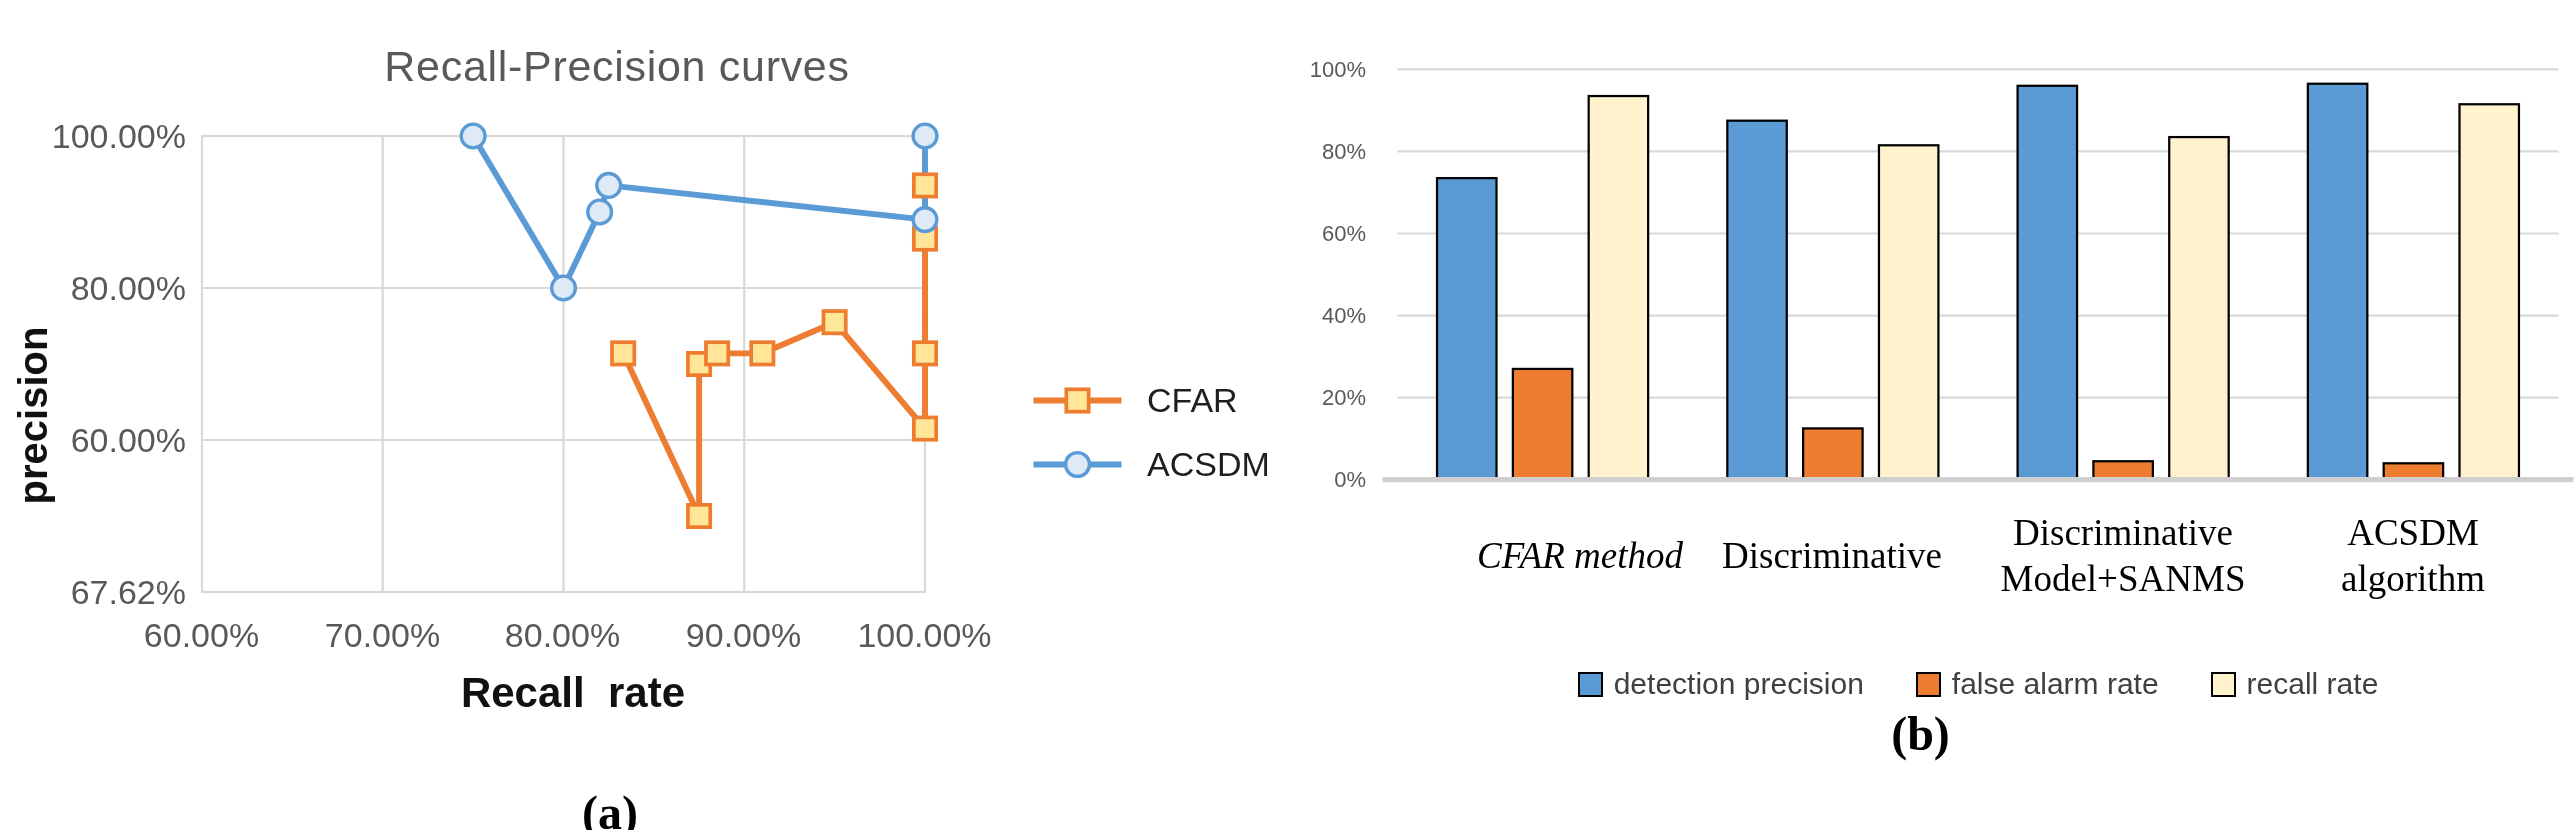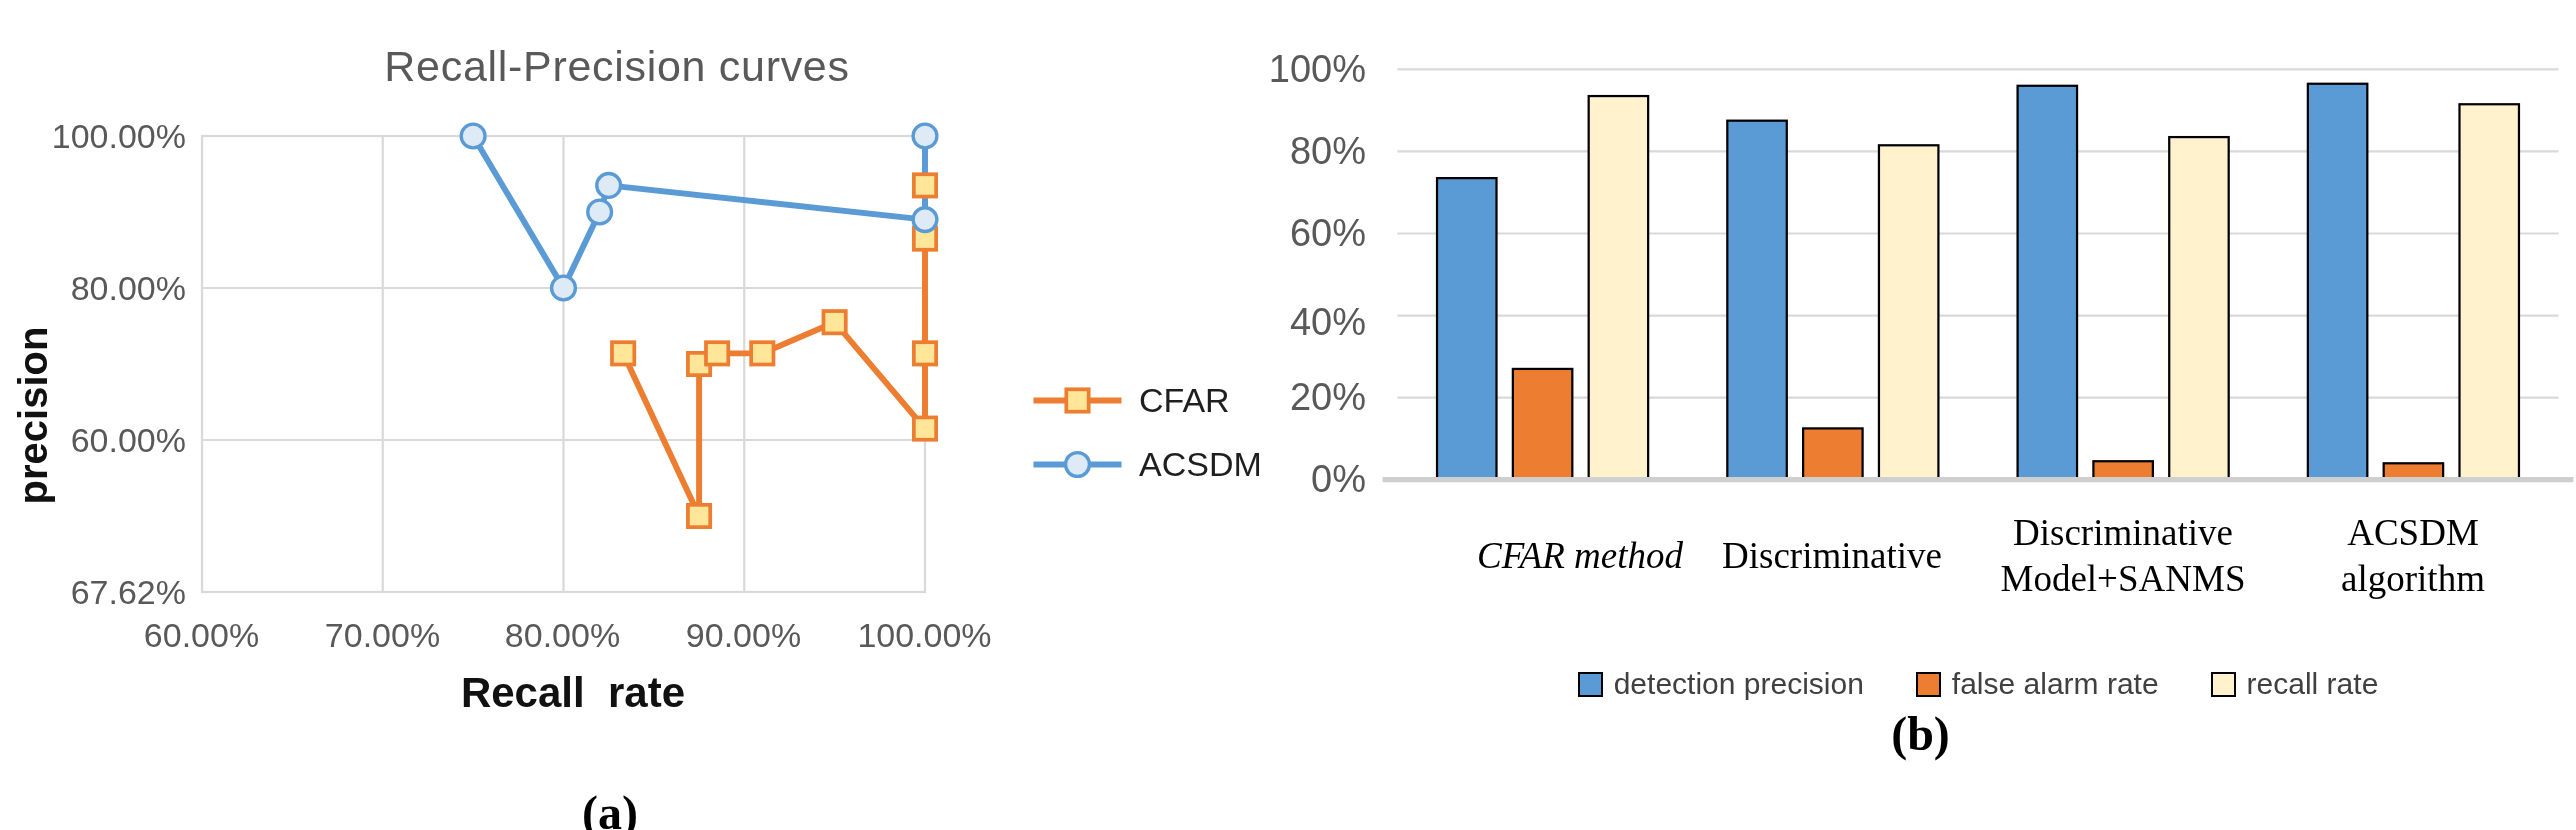--- a/index.html
+++ b/index.html
@@ -50,31 +50,31 @@
   }
   .panel-label {
     font-family: "Liberation Serif", serif;
     font-weight: 700; font-size: 48px; color: #000000;
     text-align: center;
   }
   .panel-label-a { left: 238px; top: 753px; width: 744px; }
   .panel-label-b { left: 1264px; top: 706px; width: 1313px; }
 
   #legend-a { left: 1032px; top: 347px; }
-  .legend-a-row { display: flex; align-items: center; gap: 16px; height: 43px; margin-bottom: 21px; }
+  .legend-a-row { display: flex; align-items: center; gap: 24px; height: 43px; margin-bottom: 21px; }
   .legend-a-label { font-size: 34px; color: #1f1f1f; }
 
   
   #svg-b { left: 1397px; top: 56px; overflow: visible; }
 
   .b-ytick {
     position: absolute;
     left: 1190px; width: 176px; height: 37px;
     text-align: right; line-height: 37px;
-    font-size: 38px; color: #595959;
+    font-size: 22px; color: #595959;
   }
   .b-category {
     position: absolute;
     top: 504px; width: 350px; height: 104px;
     display: flex; flex-direction: column; justify-content: center;
     text-align: center;
     font-family: "Liberation Serif", serif;
     font-size: 37px; color: #000000; line-height: 46px;
   }
   #legend-b {
@@ -179,21 +179,21 @@
       <rect x="257.25" y="53.879999999999995" width="80" height="516.12" fill="#FFF2CC" stroke="#000000" stroke-width="3"></rect>
       <rect x="647.75" y="120.12000000000006" width="80" height="449.87999999999994" fill="#FFF2CC" stroke="#000000" stroke-width="3"></rect>
       <rect x="1038.25" y="109.08000000000004" width="80" height="460.91999999999996" fill="#FFF2CC" stroke="#000000" stroke-width="3"></rect>
       <rect x="1428.75" y="64.92000000000002" width="80" height="505.08" fill="#FFF2CC" stroke="#000000" stroke-width="3"></rect>
       <line x1="-20" y1="570" x2="1582" y2="570" stroke="#CFCFCF" stroke-width="7"></line>
     </svg>
   <div id="b-yticks">
       <div class="b-ytick" style="top: 51px;">100%</div>
       <div class="b-ytick" style="top: 133px;">80%</div>
       <div class="b-ytick" style="top: 215px;">60%</div>
-      <div class="b-ytick" style="top: 304px; text-align: right;">40%</div>
+      <div class="b-ytick" style="top: 297px; text-align: right;">40%</div>
       <div class="b-ytick" style="top: 379px;">20%</div>
       <div class="b-ytick" style="top: 461px;">0%</div>
     </div>
   <div id="b-categories">
       <div class="b-category" style="left: 1405px; font-style: italic;">
         <span>CFAR method</span>
       </div>
       <div class="b-category" style="left: 1657px;">
         <span>Discriminative</span>
       </div>

